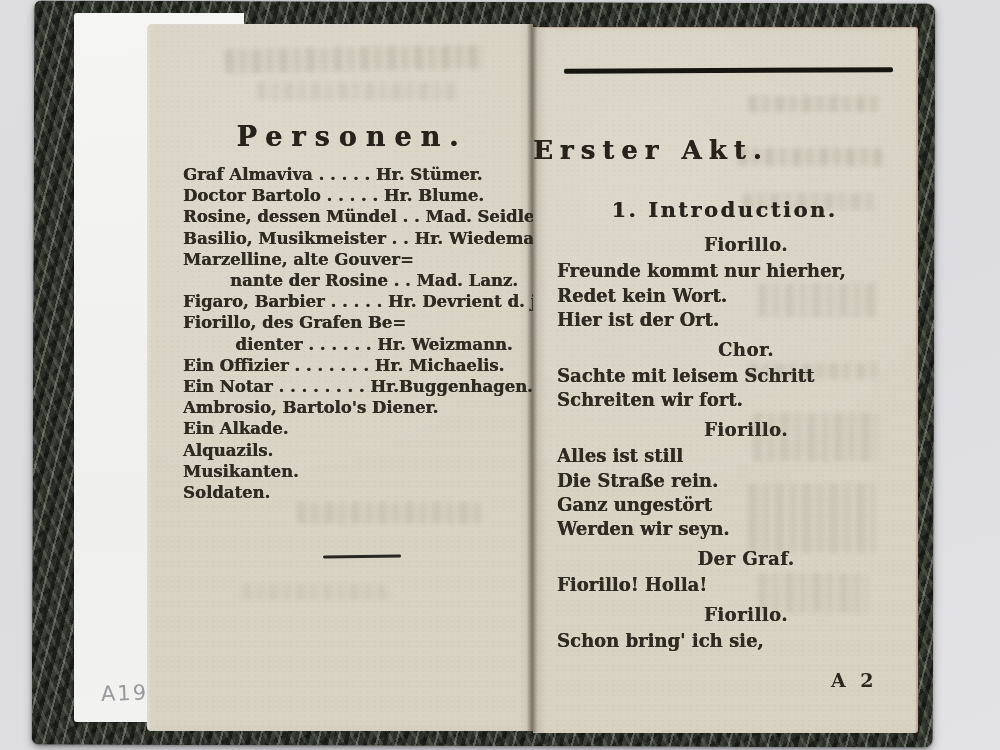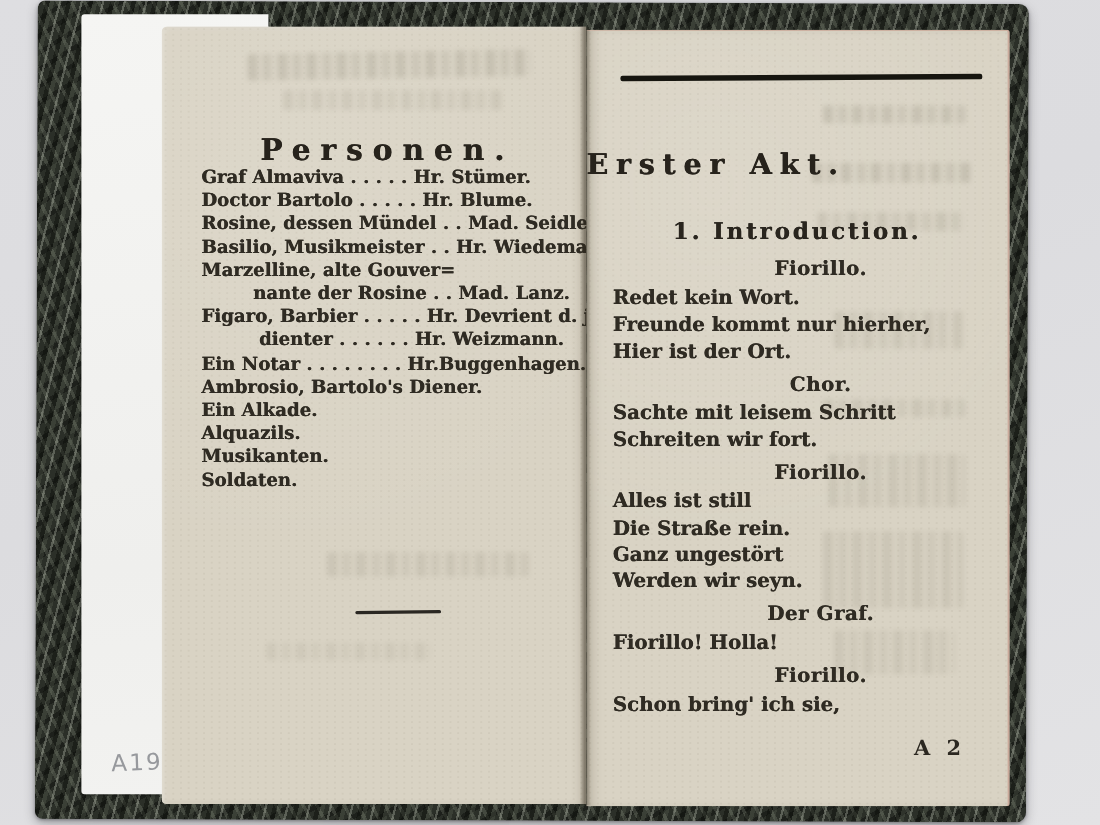--- a/index.html
+++ b/index.html
@@ -64,21 +64,21 @@
     position:absolute;border-radius:3px;opacity:.42;filter:blur(2.5px);
     background:repeating-linear-gradient(90deg, rgba(104,99,80,.40) 0 9px, rgba(104,99,80,.06) 9px 14px, rgba(104,99,80,.30) 14px 22px, rgba(104,99,80,.04) 22px 27px);
   }
   
   .lp-heading{
     position:absolute;left:12px;top:86px;width:100%;
     text-align:center;font-size:27px;font-weight:700;letter-spacing:9px;
     color:#27231c;text-shadow:.4px 0 0 currentColor;margin-top:11px;
   }
   .cast-list{
-    position:absolute;left:36px;top:126px;right:14px;
+    position:absolute;left:36px;top:140px;right:14px;
     font-size:16.5px;font-weight:700;line-height:21.2px;
     white-space:nowrap;text-shadow:.3px 0 0 currentColor;
   }
   .cast-line.indent{padding-left:46px;text-align:center;}
   .lp-rule{
     position:absolute;left:176px;top:531px;width:78px;height:3px;
     background:#2a2722;transform:rotate(-.6deg);border-radius:2px;
   }
   
   .rp-rule{
@@ -129,21 +129,23 @@
 
   <div class="lp-heading">Personen.</div>
   <div class="cast-list">
       <div class="cast-line">Graf Almaviva . . . . . Hr. Stümer.</div>
       <div class="cast-line">Doctor Bartolo . . . . . Hr. Blume.</div>
       <div class="cast-line">Rosine, dessen Mündel . . Mad. Seidler.</div>
       <div class="cast-line">Basilio, Musikmeister . . Hr. Wiedemann.</div>
       <div class="cast-line">Marzelline, alte Gouver=</div>
       <div class="cast-line indent">nante der Rosine . . Mad. Lanz.</div>
       <div class="cast-line">Figaro, Barbier . . . . . Hr. Devrient d. j.</div>
+      <div class="cast-line">Fiorillo, des Grafen Be=</div>
       <div class="cast-line indent">dienter . . . . . . Hr. Weizmann.</div>
+      <div class="cast-line">Ein Offizier . . . . . . . Hr. Michaelis.</div>
       <div class="cast-line">Ein Notar . . . . . . . . Hr.Buggenhagen.</div>
       <div class="cast-line">Ambrosio, Bartolo's Diener.</div>
       <div class="cast-line">Ein Alkade.</div>
       <div class="cast-line">Alquazils.</div>
       <div class="cast-line">Musikanten.</div>
       <div class="cast-line">Soldaten.</div>
     </div>
   <div class="lp-rule"></div>
 </div>
 
@@ -155,22 +157,22 @@
   <div class="ghost" style="left:215px;top:335px;width:130px;height:16px;opacity:.32;"></div>
   <div class="ghost" style="left:220px;top:385px;width:125px;height:48px;opacity:.30;"></div>
   <div class="ghost" style="left:215px;top:455px;width:128px;height:70px;opacity:.30;"></div>
   <div class="ghost" style="left:225px;top:545px;width:110px;height:40px;opacity:.28;"></div>
 
   <div class="rp-rule"></div>
   <div class="rp-act">Erster Akt.</div>
   <div class="rp-scene">1. Introduction.</div>
   <div class="dialogue">
       <div class="speaker">Fiorillo.</div>
+      <div class="line">Freunde kommt nur hierher,</div>
       <div class="line">Redet kein Wort.</div>
-      <div class="line">Freunde kommt nur hierher,</div>
       <div class="line">Hier ist der Ort.</div>
       <div class="speaker">Chor.</div>
       <div class="line">Sachte mit leisem Schritt</div>
       <div class="line">Schreiten wir fort.</div>
       <div class="speaker">Fiorillo.</div>
       <div class="line">Alles ist still</div>
       <div class="line">Die Straße rein.</div>
       <div class="line">Ganz ungestört</div>
       <div class="line">Werden wir seyn.</div>
       <div class="speaker">Der Graf.</div>

